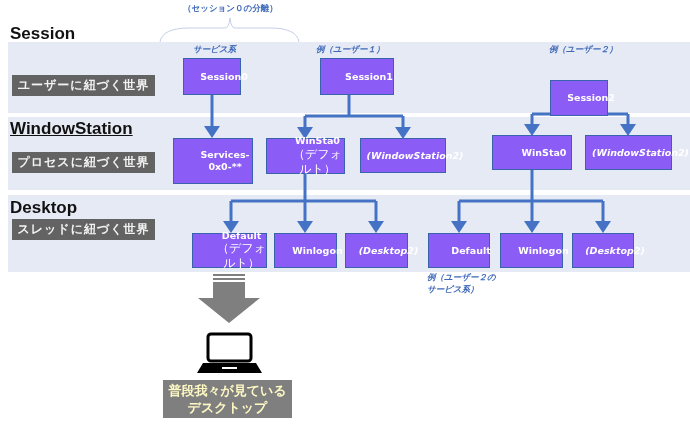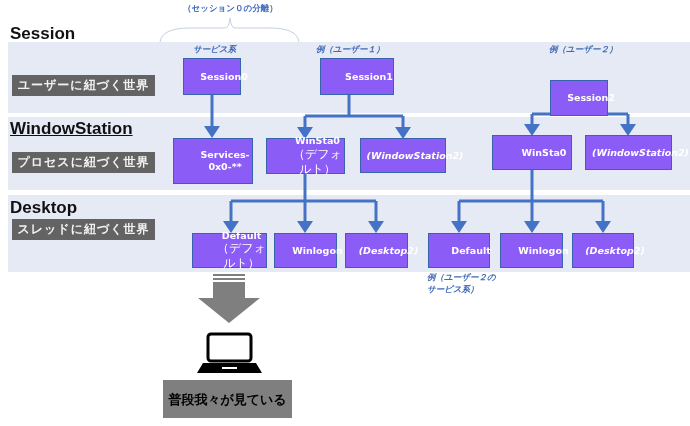--- a/index.html
+++ b/index.html
@@ -5,21 +5,21 @@
   html,body{margin:0;padding:0;background:#ffffff;}
   body{width:690px;height:426px;position:relative;overflow:hidden;font-family:"DejaVu Sans","Liberation Sans",sans-serif;}
   .band{position:absolute;left:8px;right:0;background:#e6eaf5;}
   .band-title{position:absolute;left:10px;font-family:"Liberation Sans",sans-serif;font-weight:bold;font-size:17px;color:#111;}
   .band-label{position:absolute;left:12px;width:143px;height:21px;background:#636363;color:#f2f2f2;font-size:12px;font-weight:bold;line-height:21px;text-align:center;letter-spacing:1px;}
   .node{position:absolute;background:#8b5cf6;color:#fff;font-size:9.5px;font-weight:bold;display:flex;flex-direction:column;align-items:center;justify-content:center;text-align:center;line-height:1.25;border:1px solid #3a63ad;box-sizing:border-box;padding-left:24px;}
   .node.italic{font-style:italic;font-weight:bold;}
   .node .sub{font-weight:normal;font-size:12px;}
   .note{position:absolute;color:#3f69b8;font-style:italic;font-size:8.5px;font-weight:bold;}
   svg.conn{position:absolute;left:0;top:0;}
-  .big-label{position:absolute;left:163px;top:380px;width:129px;height:38px;background:#7f7f7f;color:#000000;font-size:13px;font-weight:bold;text-align:center;line-height:17px;display:flex;flex-direction:column;justify-content:center;}
+  .big-label{position:absolute;left:163px;top:380px;width:129px;height:38px;background:#7f7f7f;color:#fef9c3;font-size:13px;font-weight:bold;text-align:center;line-height:17px;display:flex;flex-direction:column;justify-content:center;}
 </style>
 </head>
 <body>
 
 <div class="band" style="top:42px;height:71px;"></div>
 <div class="band" style="top:117px;height:73px;"></div>
 <div class="band" style="top:195px;height:77px;"></div>
 
 <div class="band-title" style="top:24px;">Session</div>
 <div class="band-label" style="top:75px;">ユーザーに紐づく世界</div>
@@ -135,13 +135,14 @@
 </div>
 <div class="node" style="left:500px;top:233px;width:63px;height:35px;">
   <span>Winlogon</span>
 </div>
 <div class="node italic" style="left:572px;top:233px;width:62px;height:35px;">
   <span>(Desktop2)</span>
 </div>
 
 <div class="big-label">
   <span>普段我々が見ている</span>
+  <span>デスクトップ</span>
 </div>
 
 </body></html>

